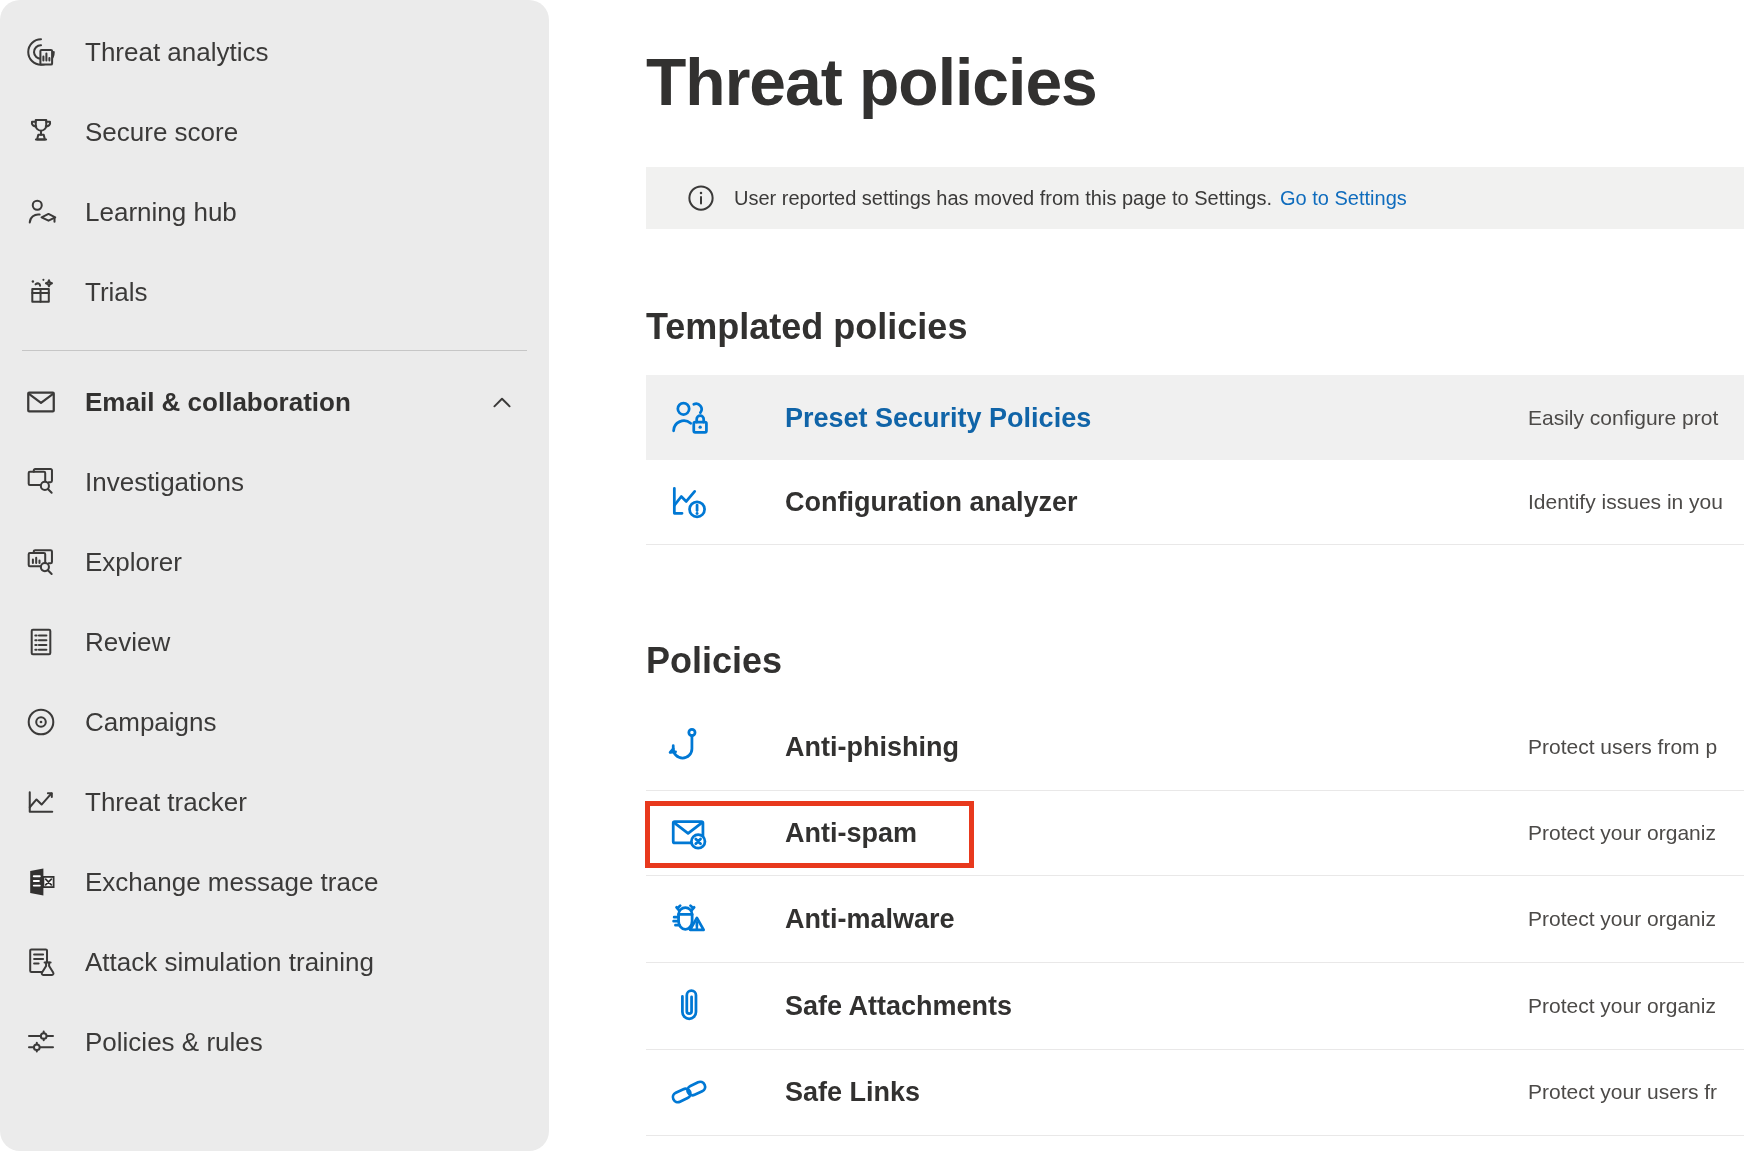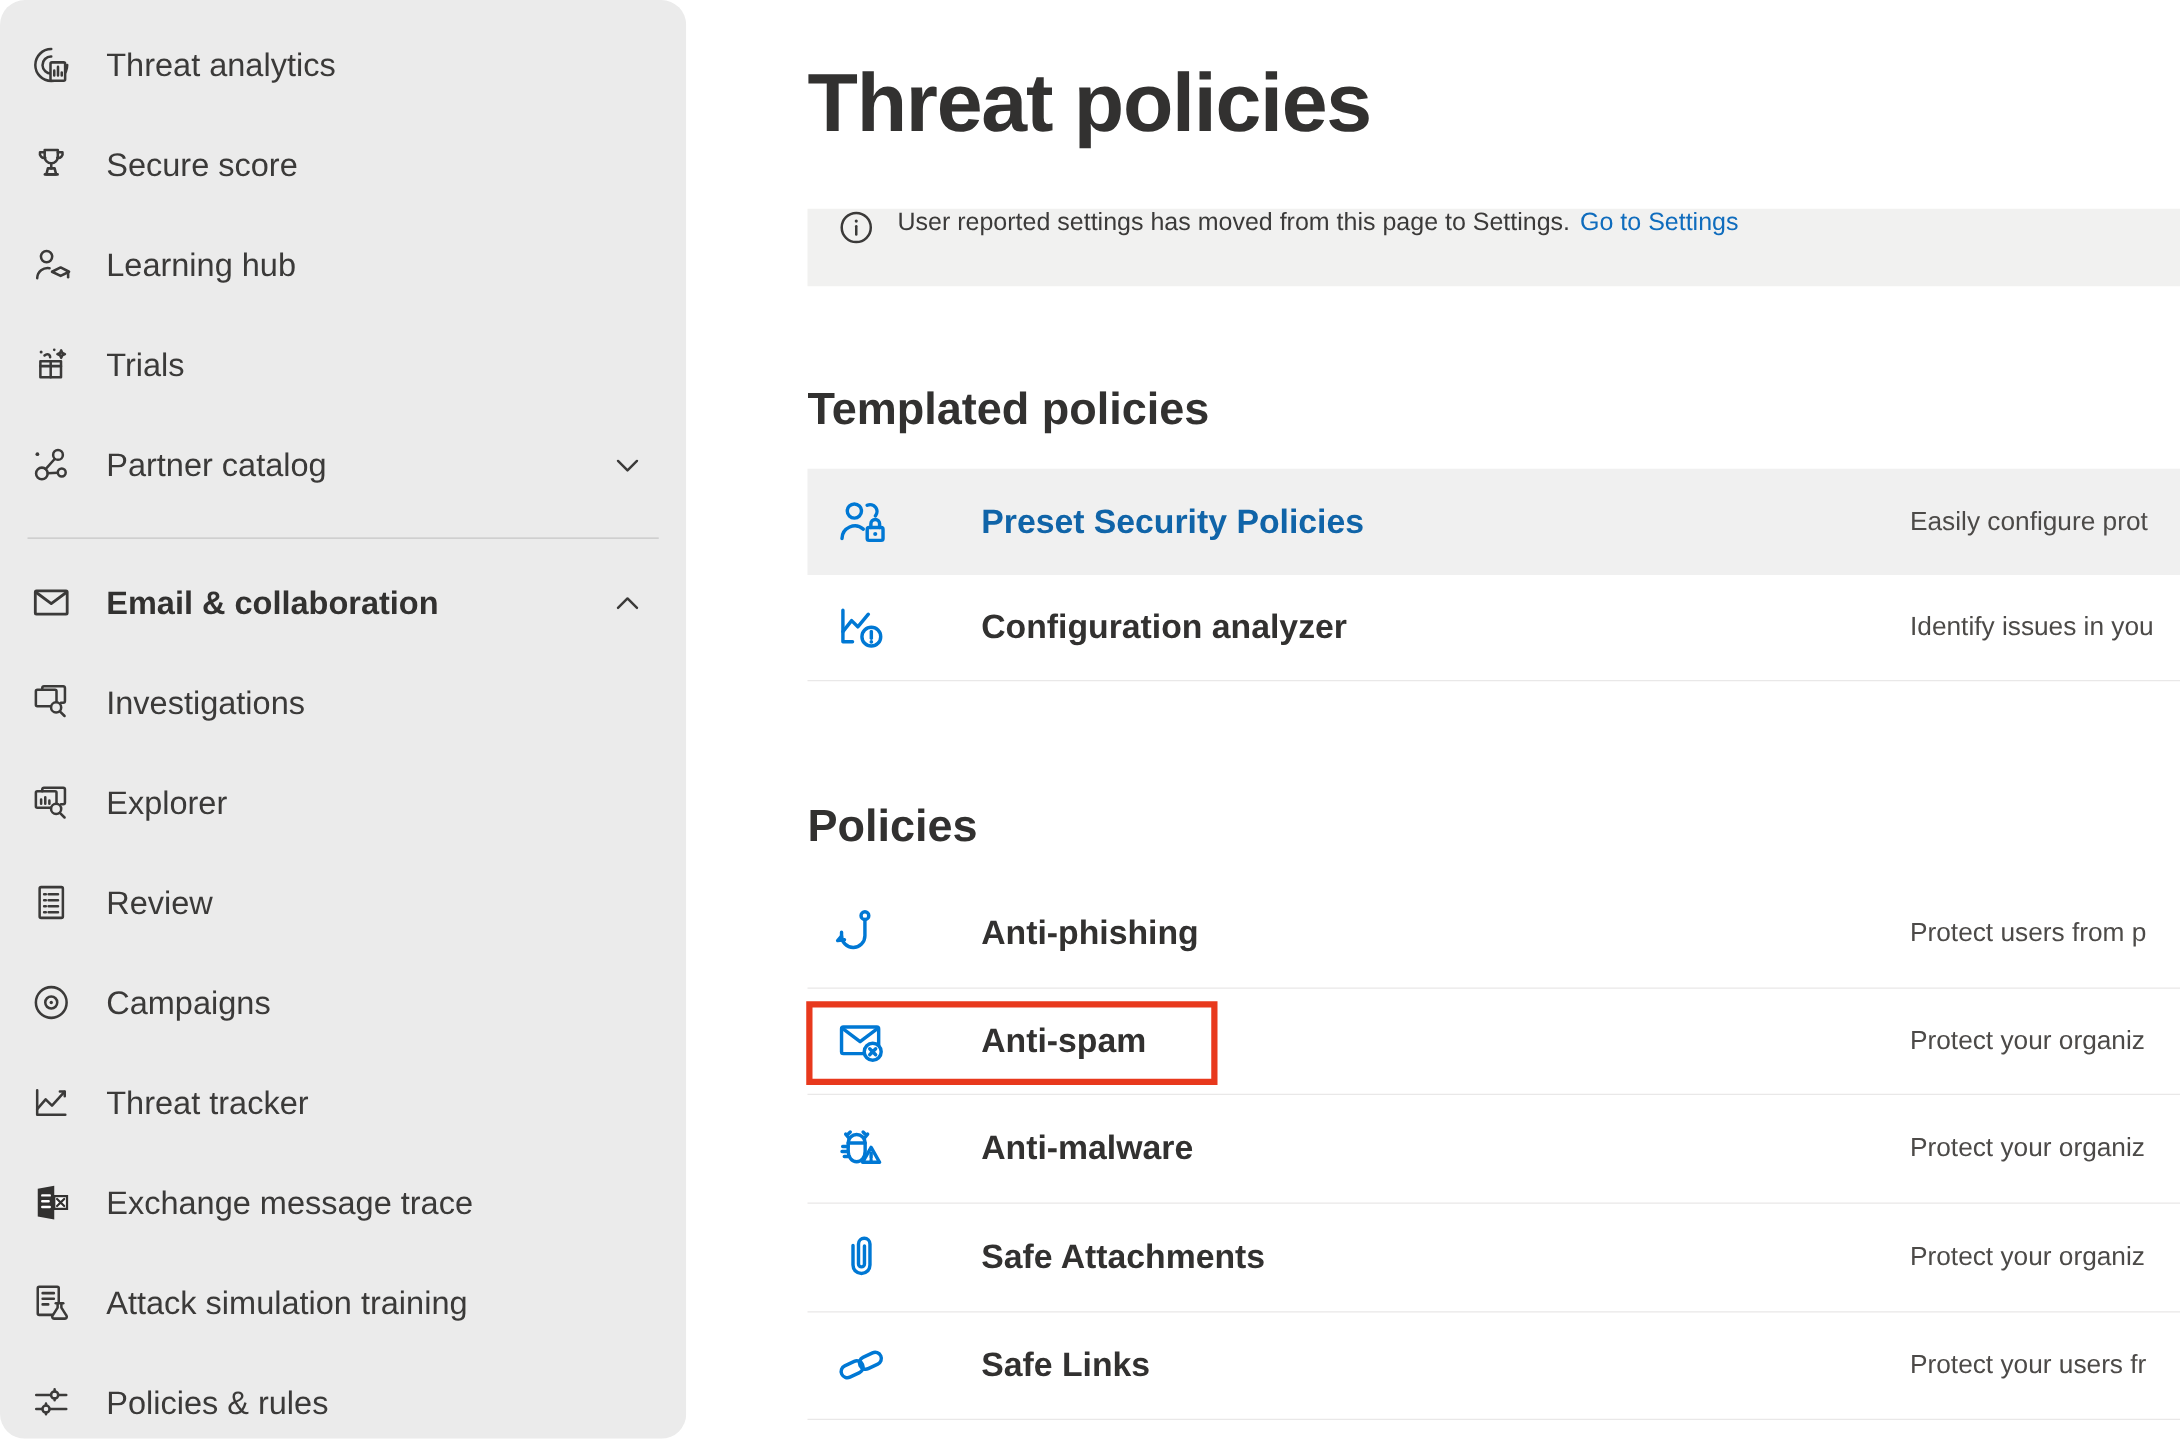--- a/index.html
+++ b/index.html
@@ -37,21 +37,21 @@
   svg.oline { fill:none; stroke:#3b3a39; stroke-width:1.35; stroke-linecap:round; stroke-linejoin:round; }
   svg.bline { fill:none; stroke:#0078d4; stroke-width:1.5; stroke-linecap:round; stroke-linejoin:round; }
   
   .main { position:absolute; left:549px; top:0; width:1195px; height:1151px; background:#fff; }
   .page-title {
     position:absolute; left:97px; top:44px; font-size:66px; font-weight:700;
     color:#323130; letter-spacing:-1px; white-space:nowrap;
   }
   .banner {
     position:absolute; left:97px; top:167px; width:1098px; height:62px;
-    background:#f1f1f0; display:flex; align-items:flex-start;
+    background:#f1f1f0; display:flex; align-items:center;padding-left:16px;
   }
   .banner .info-icon { margin-left:24px; width:30px; height:30px; flex:0 0 30px; }
   .banner-text { margin-left:18px; font-size:20px; color:#3b3a39; white-space:nowrap; }
   .banner-link { margin-left:8px; font-size:20px; color:#0f6cbd; cursor:pointer; white-space:nowrap; }
   .section-heading {
     position:absolute; left:97px; font-size:36px; font-weight:700; color:#323130;
     white-space:nowrap;
   }
   .heading-templated { top:306px; }
   .heading-policies { top:640px; }
@@ -129,35 +129,20 @@
             <path d="M6.2 12.6h11M11.7 10v8.5"></path>
             <path d="M17.3 4.2l.6 1.4 1.4.6-1.4.6-.6 1.4-.6-1.4-1.4-.6 1.4-.6z"></path>
             <circle cx="6.6" cy="5" r="0.8" fill="#3b3a39" stroke="none"></circle>
             <circle cx="13.6" cy="3.9" r="0.7" fill="#3b3a39" stroke="none"></circle>
             <path d="M8.4 6.9c1.4-1.2 3-.6 3 .9"></path>
           </svg>
       </span>
       <span class="nav-label">Trials</span>
     </div>
 
-    <div class="nav-item">
-      <span class="icon-box">
-        <svg class="oline" viewBox="0 0 24 24">
-            <circle cx="7" cy="16.5" r="3.1"></circle>
-            <circle cx="15.6" cy="6.6" r="2.6"></circle>
-            <circle cx="17.6" cy="16" r="2.1"></circle>
-            <path d="M9 14.2l4.8-5.4M10.1 16.4l5.4-.3"></path>
-            <circle cx="4.6" cy="6.2" r="1" fill="#3b3a39" stroke="none"></circle>
-          </svg>
-      </span>
-      <span class="nav-label">Partner catalog</span>
-      <svg class="nav-chevron oline" viewBox="0 0 24 24" style="stroke-width:1.8">
-          <path d="M5 9l7 7 7-7"></path>
-        </svg>
-    </div>
 
     <div class="nav-divider"></div>
 
     <div class="nav-item">
       <span class="icon-box">
         <svg class="oline" viewBox="0 0 24 24" style="stroke-width:1.5">
             <rect x="3.5" y="5.8" width="17" height="12.4" rx="0.6"></rect>
             <path d="M4.2 6.8l7.8 5.8 7.8-5.8"></path>
           </svg>
       </span>

